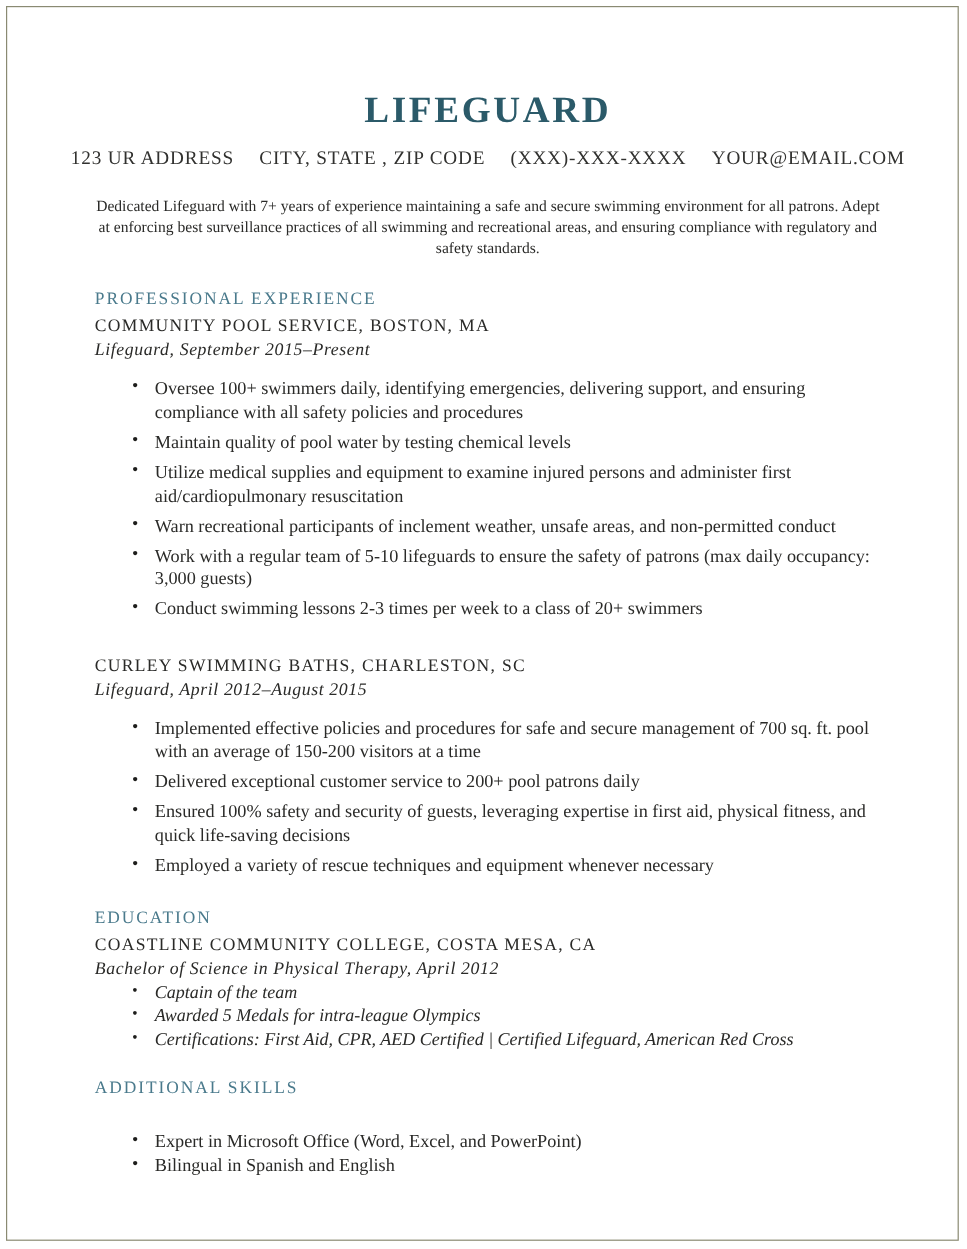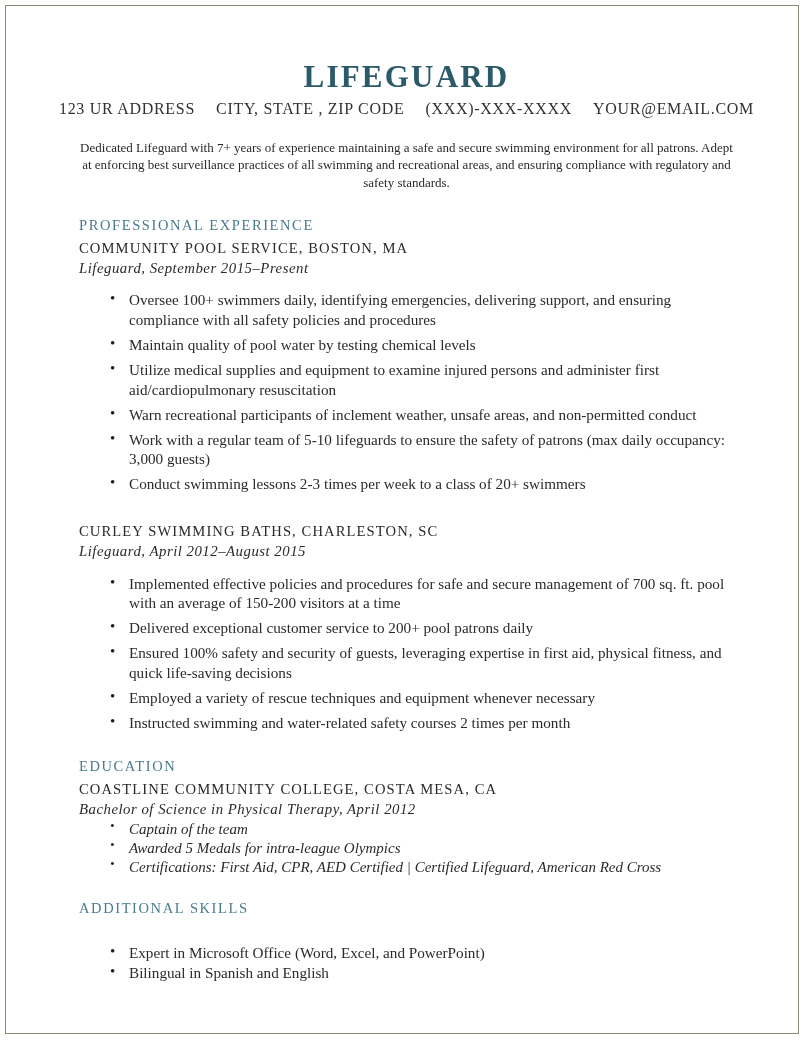--- a/index.html
+++ b/index.html
@@ -33,21 +33,21 @@
     width: 655px;
   }
 
   
   .hdr-name {
     text-align: center;
     font-size: 31px;
     font-weight: bold;
     letter-spacing: 2.2px;
     color: #2b5a69;
-    margin: 0;
+    margin: 15px;
     padding-top: 55px;
     line-height: 1.05;
     font-family: "Liberation Serif", "DejaVu Serif", serif;
   }
   .hdr-contact {
     display: flex;
     justify-content: center;
     align-items: baseline;
     gap: 21px;
     margin-top: 6px;
@@ -165,21 +165,20 @@
       </div>
 
       <div class="job-block second">
         <div class="org">CURLEY SWIMMING BATHS, CHARLESTON, SC</div>
         <div class="role">Lifeguard, April 2012–August 2015</div>
         <ul class="bullets">
           <li>Implemented effective policies and procedures for safe and secure management of 700 sq. ft. pool with an average of 150-200 visitors at a time</li>
           <li>Delivered exceptional customer service to 200+ pool patrons daily</li>
           <li>Ensured 100% safety and security of guests, leveraging expertise in first aid, physical fitness, and quick life-saving decisions</li>
           <li>Employed a variety of rescue techniques and equipment whenever necessary</li>
-          <li>Instructed swimming and water-related safety courses 2 times per month</li>
         </ul>
       </div>
     </div>
 
     <div>
       <div class="sec-title">EDUCATION</div>
       <div>
         <div class="org">COASTLINE COMMUNITY COLLEGE, COSTA MESA, CA</div>
         <div class="role">Bachelor of Science in Physical Therapy, April 2012</div>
         <ul class="bullets edu">

